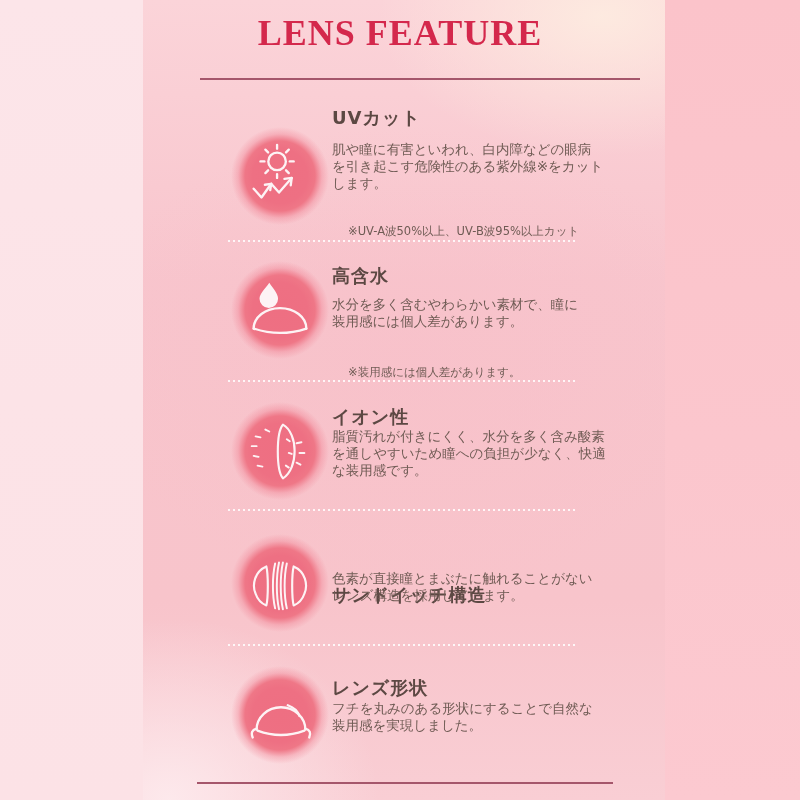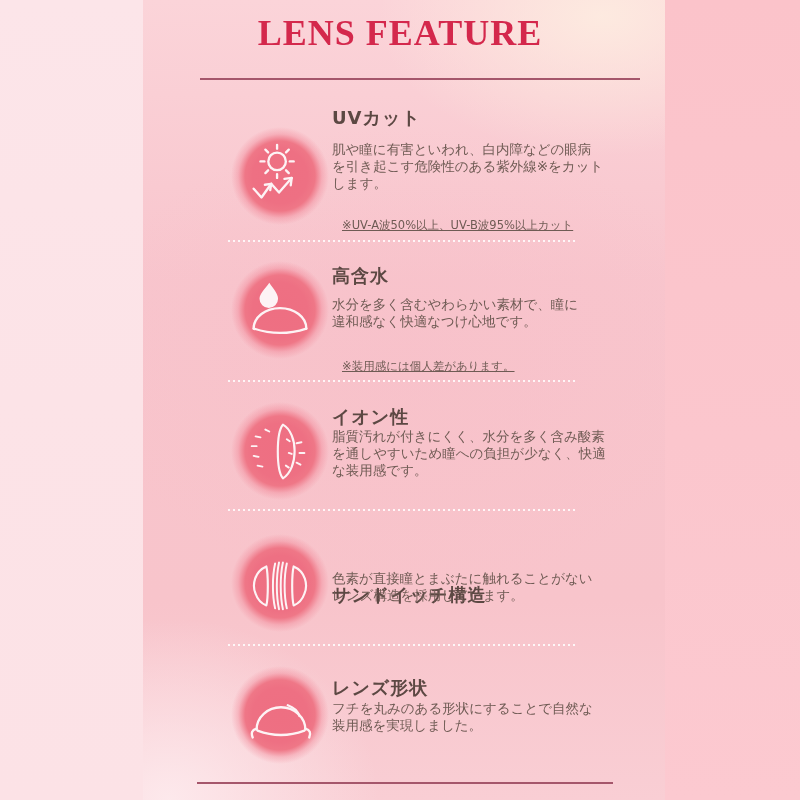--- a/index.html
+++ b/index.html
@@ -26,21 +26,21 @@
   .title-underline{position:absolute;top:78px;left:200px;width:440px;height:1.5px;background:#a5566b;}
   .bottom-line{position:absolute;top:782px;left:197px;width:416px;height:1.5px;background:#a5566b;}
   
   .feature-icon{position:absolute;left:230px;width:100px;height:100px;border-radius:50%;
     display:flex;align-items:center;justify-content:center;
     background:radial-gradient(circle closest-side,#ee6f82 0%,#ee7083 55%,#ef7787 70%,rgba(240,122,140,0.35) 84%,rgba(240,122,140,0) 98%);}
   .f-title{position:absolute;left:332px;margin:0;font-size:18px;line-height:22px;
     font-weight:bold;color:#5c4843;letter-spacing:1px;}
   .f-body{position:absolute;left:332px;margin:0;font-size:13.5px;line-height:17px;
     color:#6f5b54;white-space:pre-line;}
-  .f-note{position:absolute;left:332px;margin:10px;font-size:11.5px;line-height:14px;color:#6f5b54;text-decoration:underline;}
+  .f-note{position:absolute;left:332px;margin:16px;font-size:11.5px;line-height:14px;color:#6f5b54;}
   .divider{position:absolute;left:228px;width:350px;height:2px;
     background:repeating-linear-gradient(90deg,rgba(255,255,255,0.85) 0 1.6px,rgba(255,255,255,0) 1.6px 5px);}
   
   .s1 .feature-icon{top:126px;} .s1 .f-title{top:107px;} .s1 .f-body{top:141px;} .s1 .f-note{top:208px;}
   .s2 .feature-icon{top:260px;} .s2 .f-title{top:265px;text-align:right;} .s2 .f-body{top:296px;} .s2 .f-note{top:349px;}
   .s3 .feature-icon{top:401px;} .s3 .f-title{top:406px;} .s3 .f-body{top:428px;}
   .s4 .feature-icon{top:533px;} .s4 .f-title{top:548px;margin-top:36px;} .s4 .f-body{top:570px;}
   .s5 .feature-icon{top:665px;} .s5 .f-title{top:677px;} .s5 .f-body{top:700px;}
   .d1{top:240px;} .d2{top:380px;} .d3{top:509px;} .d4{top:644px;}
   svg{display:block;}
@@ -84,21 +84,21 @@
   <section class="feature s2">
     <div class="feature-icon">
       <svg width="78" height="78" viewBox="0 0 80 80" fill="none" stroke="#ffffff" stroke-width="2.4" stroke-linecap="round" stroke-linejoin="round" opacity="0.92">
         <path d="M29,12 C33,18 38,23 38,28.5 A9.5,9.5 0 1 1 19,28.5 C19,23 25,18 29,12 Z" fill="#ffffff" stroke="none"></path>
         <path d="M13,59 A27,21 0 0 1 67,59"></path>
         <path d="M13,59 Q40,68 67,59"></path>
       </svg>
     </div>
     <h2 class="f-title">高含水</h2>
     <p class="f-body">水分を多く含むやわらかい素材で、瞳に
-違和感なく快適なつけ心地です。</p>
+装用感には個人差があります。</p>
     <p class="f-note">※装用感には個人差があります。</p>
   </section>
   <div class="divider d2"></div>
 
   <section class="feature s3">
     <div class="feature-icon">
       <svg width="78" height="78" viewBox="0 0 80 80" fill="none" stroke="#ffffff" stroke-width="2.2" stroke-linecap="round" stroke-linejoin="round" opacity="0.92">
         <path d="M43,13 C59,22 59,58 43,68 C36,60 36,21 43,13 Z"></path>
         <g stroke-width="2">
           <line x1="15" y1="25" x2="20" y2="26"></line>

